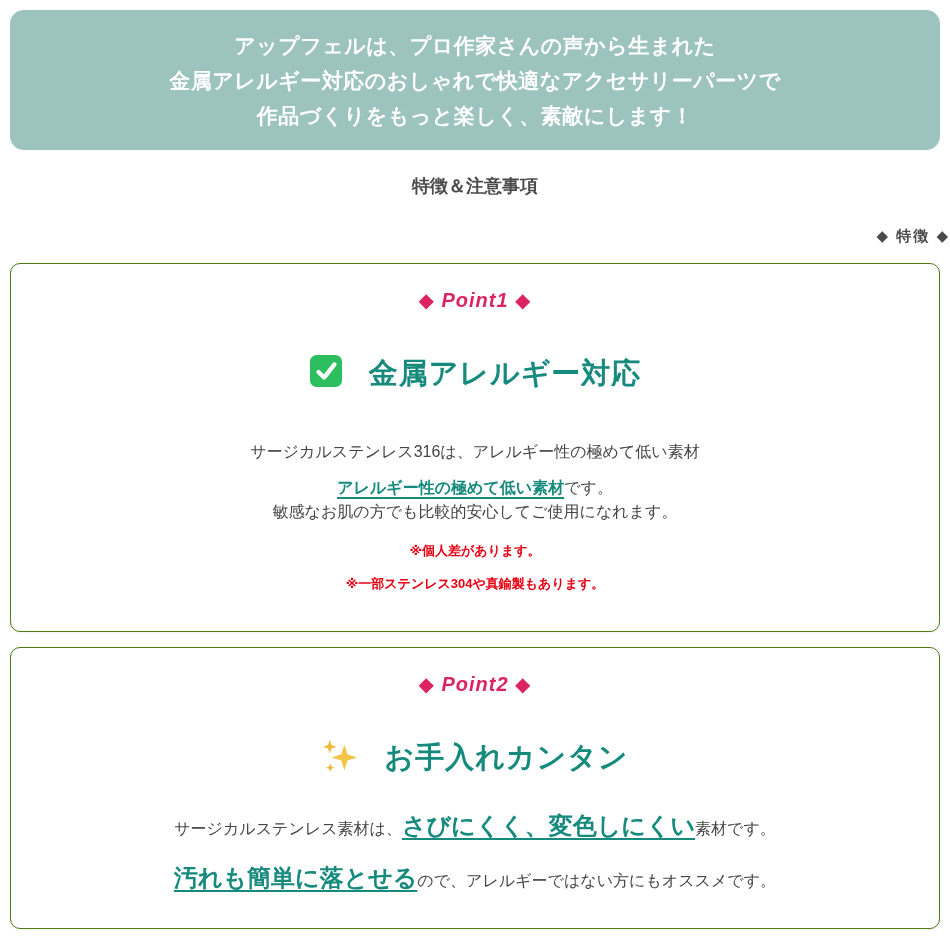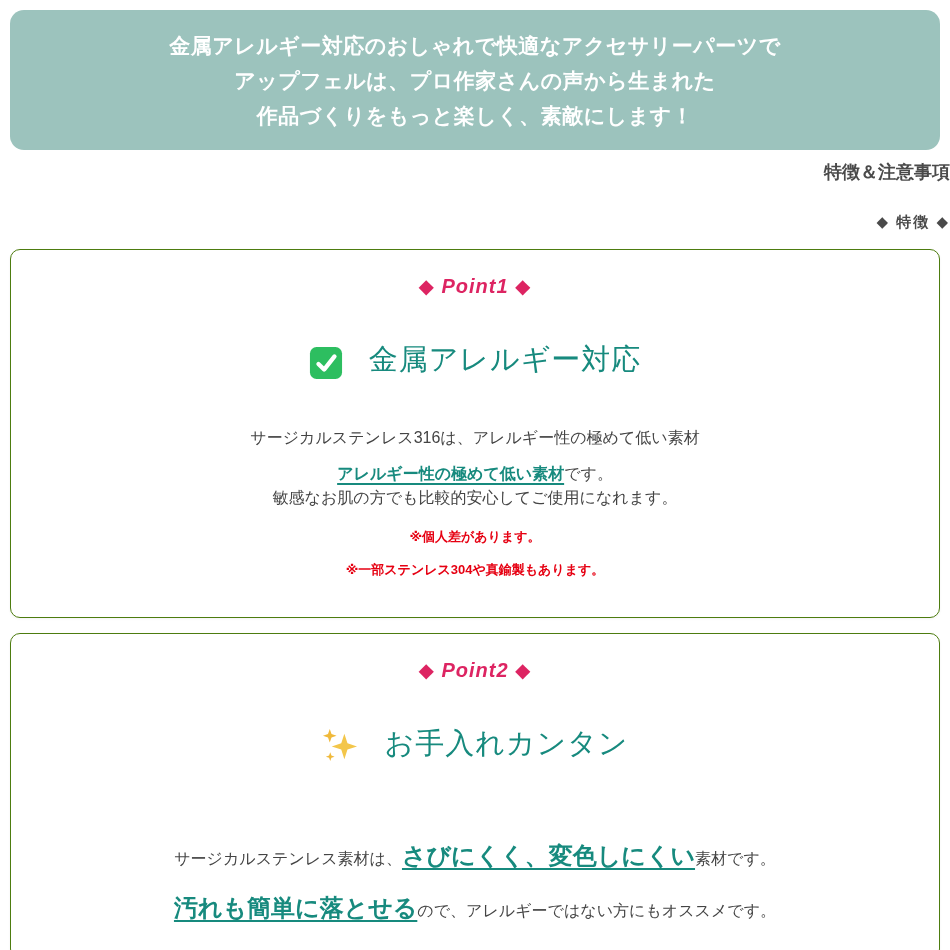--- a/index.html
+++ b/index.html
@@ -19,21 +19,21 @@
   }
   .banner-line{
     color:#ffffff;
     font-size:21px;font-weight:700;
     line-height:35px;
     letter-spacing:.5px;
     text-align:center;
   }
   
   .section-title{
-    margin-top:10px;text-align:right;
+    margin-top:24px;text-align:center;
     font-size:18px;font-weight:700;color:#4a4a4a;
   }
   .section-sub{
     margin-top:29px;text-align:right;
     font-size:15px;font-weight:700;color:#4a4a4a;
     letter-spacing:2px;
   }
   
   .card{
     margin:17px 10px 0 10px;
@@ -44,22 +44,22 @@
     text-align:center;
   }
   .card-1{padding:24px 20px 38px 20px;}
   .card-2{margin-top:15px;padding:24px 20px 32px 20px;}
   .point-label{
     font-size:20px;font-weight:700;font-style:italic;
     color:#dd2462;letter-spacing:1px;
   }
   .feature-heading{
     margin-top:42px;
-    display:flex;justify-content:center;align-items:flex-end;gap:26px;
-    font-size:29px;font-weight:400;color:#178a7e;
+    display:flex;justify-content:center;align-items:flex-start;gap:26px;
+    font-size:29px;font-weight:700;color:#178a7e;
     letter-spacing:1px;
   }
   .feature-heading .emoji{display:inline-flex;align-items:center;}
   .body-line{font-size:16px;color:#444444;line-height:1.5;}
   .p1-line1{margin-top:46px;}
   .p1-line2{margin-top:12px;}
   .p1-line3{}
   .em-teal{
     color:#178a7e;font-weight:800;
     text-decoration:underline;
@@ -67,29 +67,29 @@
     text-decoration-thickness:2px;
     text-underline-offset:4px;
   }
   .em-size-1{font-size:16px;margin-top:20px;}
   .em-size-2{font-size:24px;}
   .note{
     margin-top:15px;
     font-size:13px;font-weight:700;color:#e60012;
   }
   .note-first{margin-top:18px;}
-  .p2-line1{margin-top:74px;}
+  .p2-line1{margin-top:30px;}
   .p2-line2{margin-top:16px;}
 </style>
 </head>
 <body>
 
 <div class="banner">
+  <div class="banner-line">アップフェルは、プロ作家さんの声から生まれた</div>
   <div class="banner-line">金属アレルギー対応のおしゃれで快適なアクセサリーパーツで</div>
-  <div class="banner-line">アップフェルは、プロ作家さんの声から生まれた</div>
   <div class="banner-line">作品づくりをもっと楽しく、素敵にします！</div>
 </div>
 
 <div class="section-title">特徴＆注意事項</div>
 <div class="section-sub">◆ 特徴 ◆</div>
 
 <div class="card card-1">
   <div class="point-label">◆ Point1 ◆</div>
 
   <div class="feature-heading">

